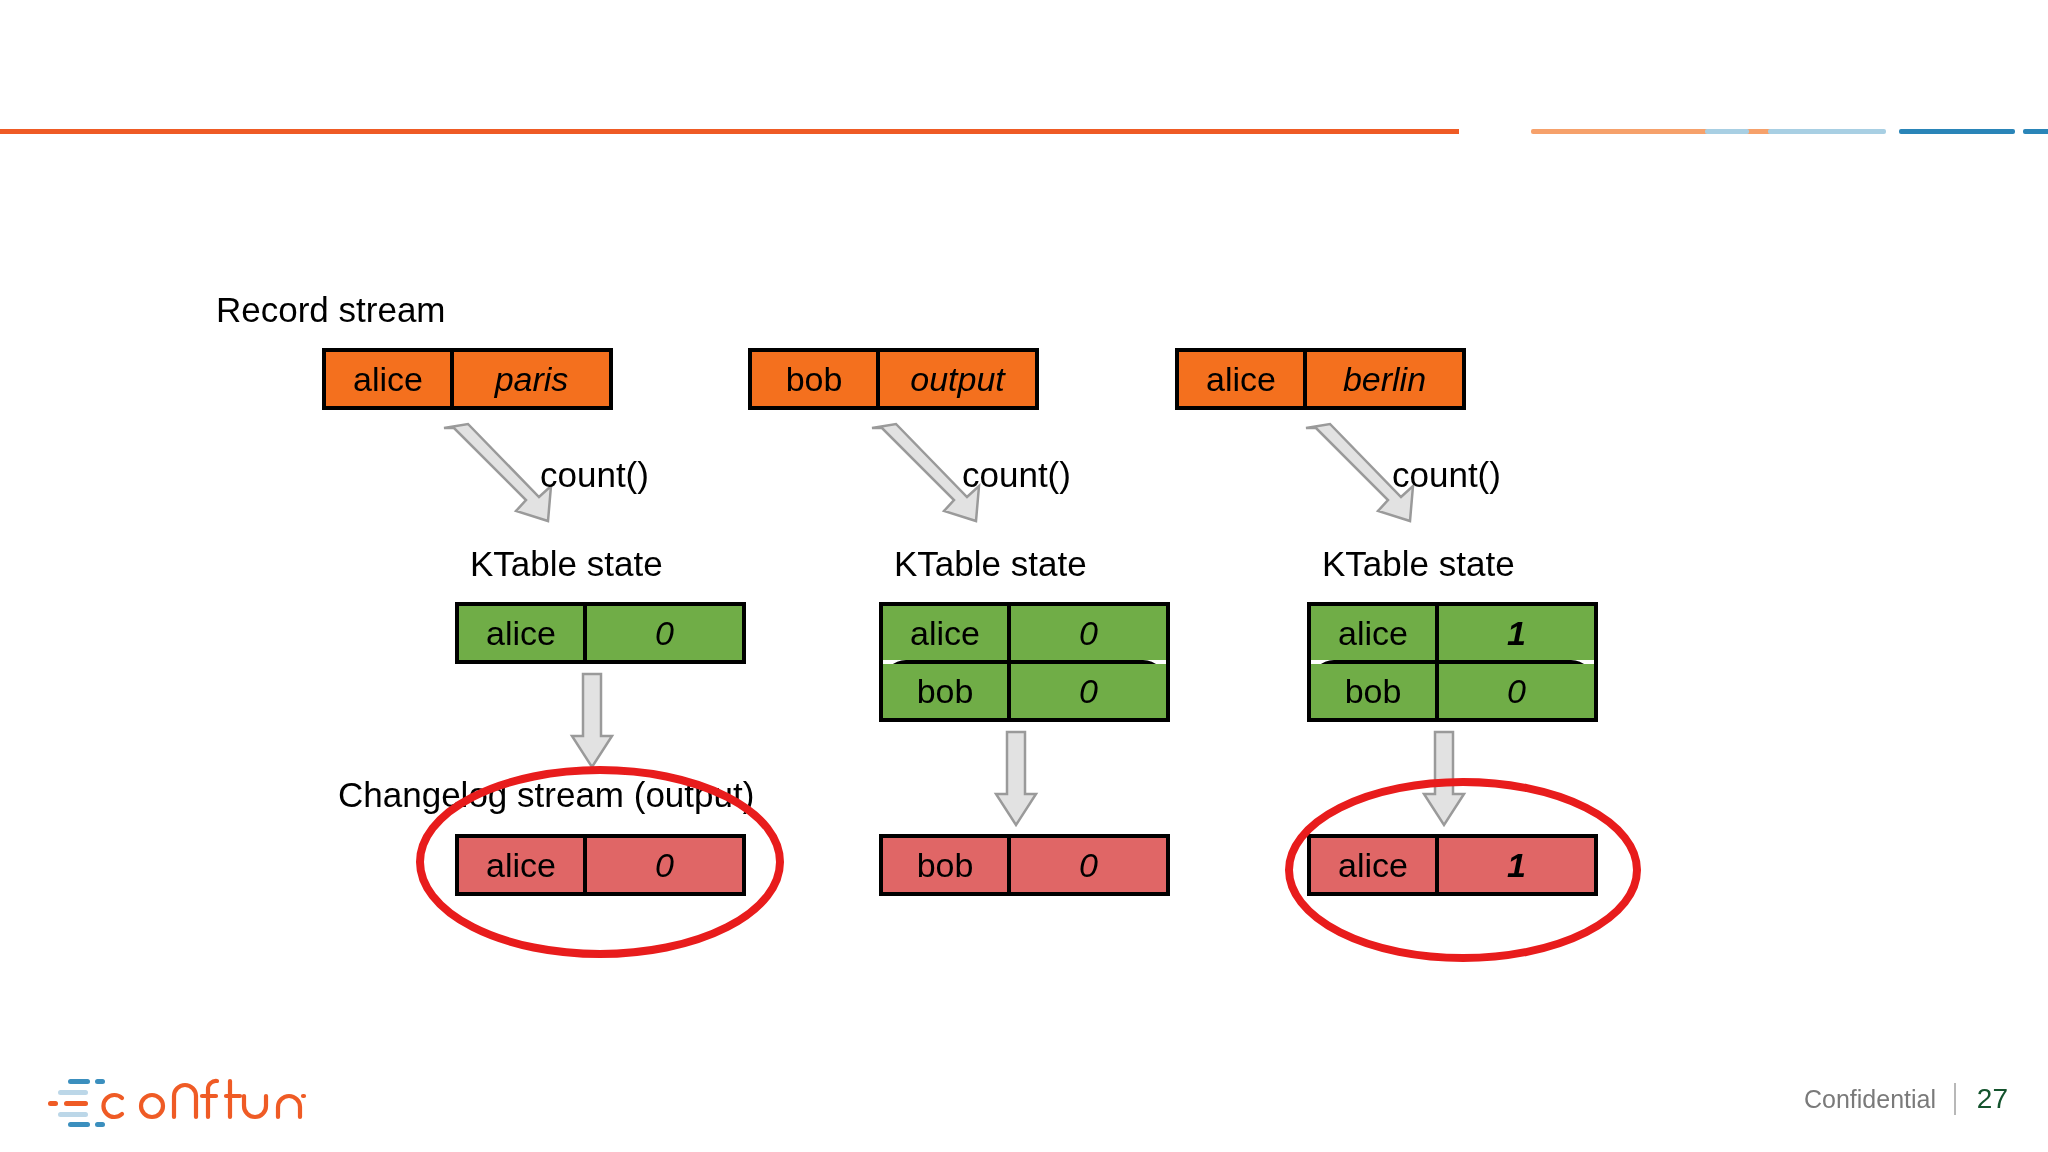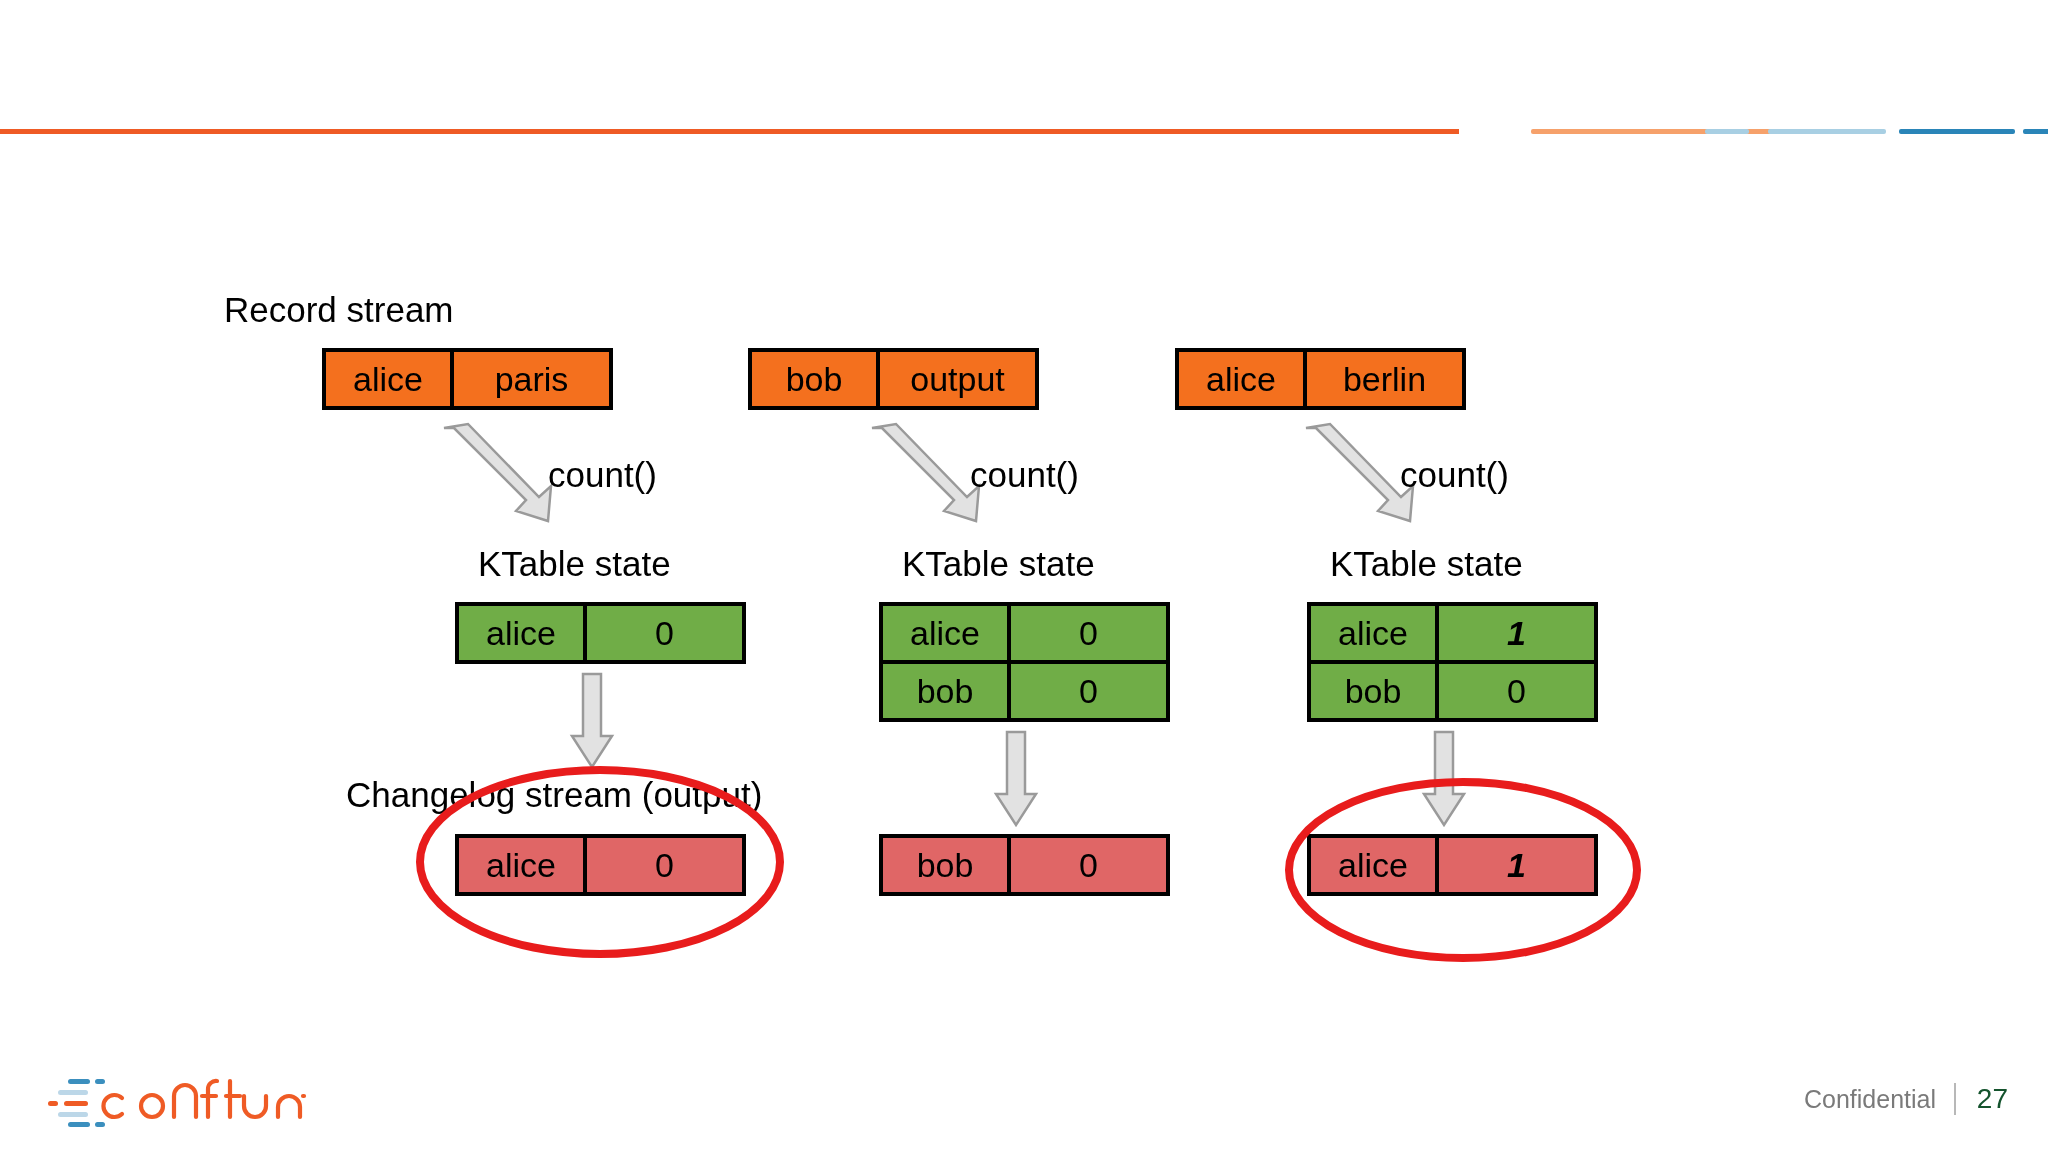--- a/index.html
+++ b/index.html
@@ -44,51 +44,52 @@
     height: 5px;
     border-radius: 2px;
   }
 
   
   .dlabel {
     position: absolute;
     font-size: 35px;
     color: #000000;
     white-space: nowrap;
-    margin-left: 8px;
   }
 
   
   .kvtable {
     position: absolute;
     border: 4px solid #000000;
     border-collapse: collapse;
     box-sizing: content-box;
   }
   .kvrow {
     display: flex;
+    border-radius: 23px;
   }
   .kvrow + .kvrow {
     border-top: 4px solid #000000;
   }
   .kvcell {
     display: flex;
     align-items: center;
     justify-content: center;
     font-size: 34px;
     color: #000000;
     height: 54px;
     box-sizing: border-box;
   }
   .kvcell.key {
     width: 128px;
     border-right: 4px solid #000000;
   }
   .kvcell.val {
     width: 155px;
+    font-style: italic;
   }
   .kvcell.em {
     font-weight: bold;
     font-style: italic;
   }
   .orange .kvcell { background: #f4701e; }
   .green  .kvcell { background: #70ad47; }
   .salmon .kvcell { background: #e06666; }
 
   

